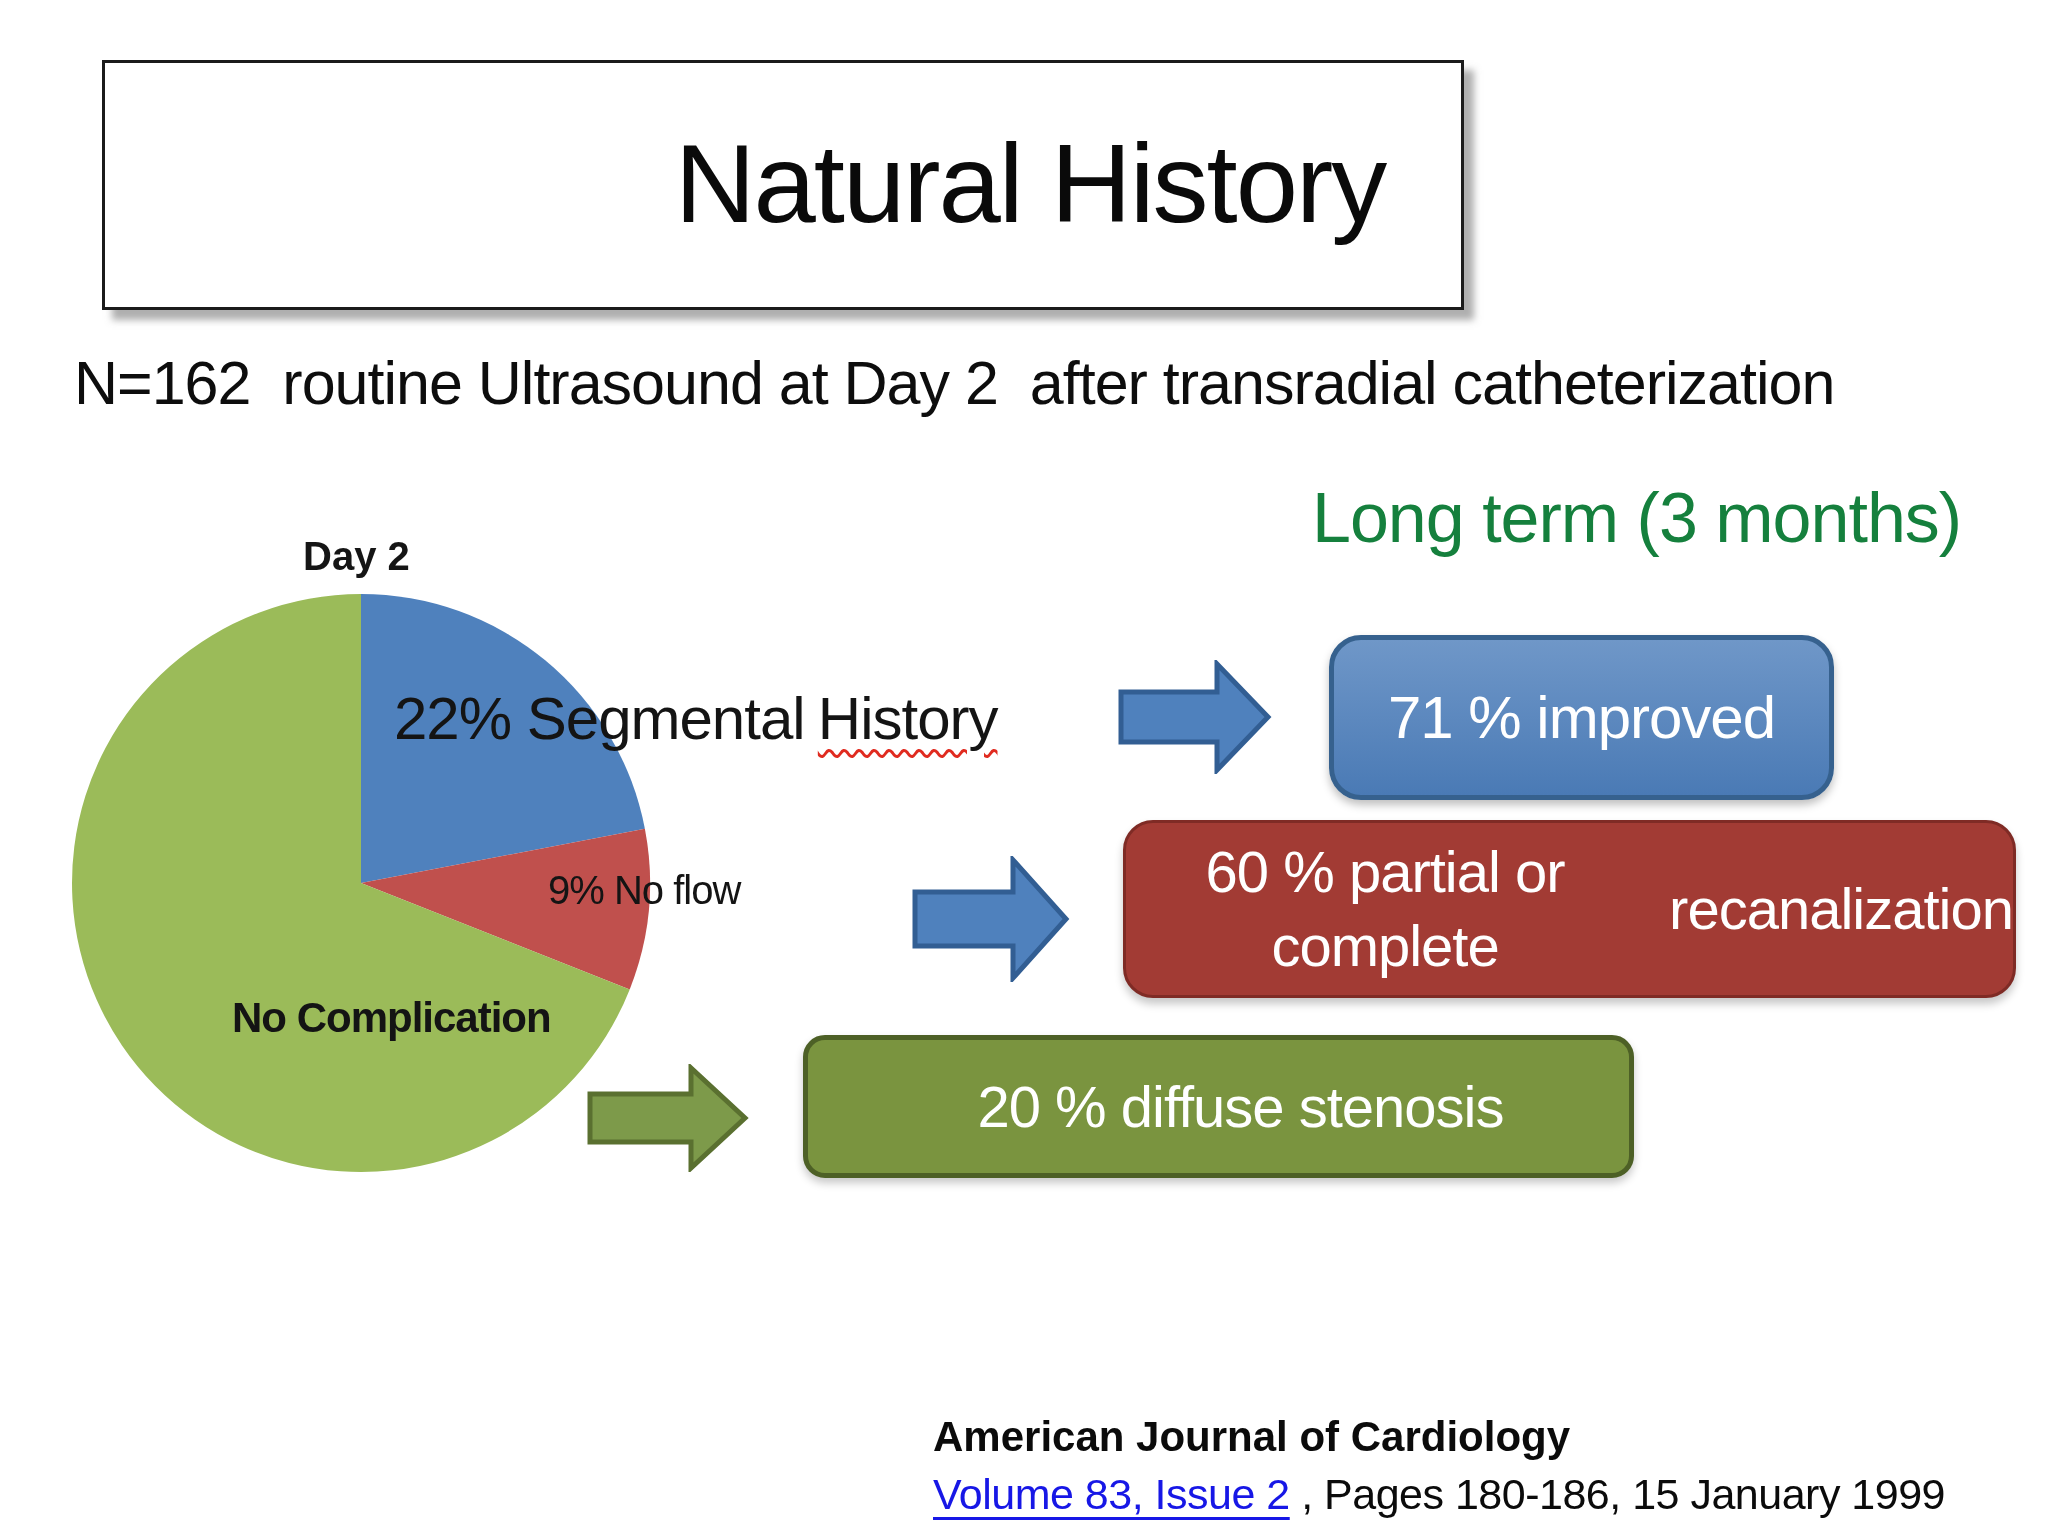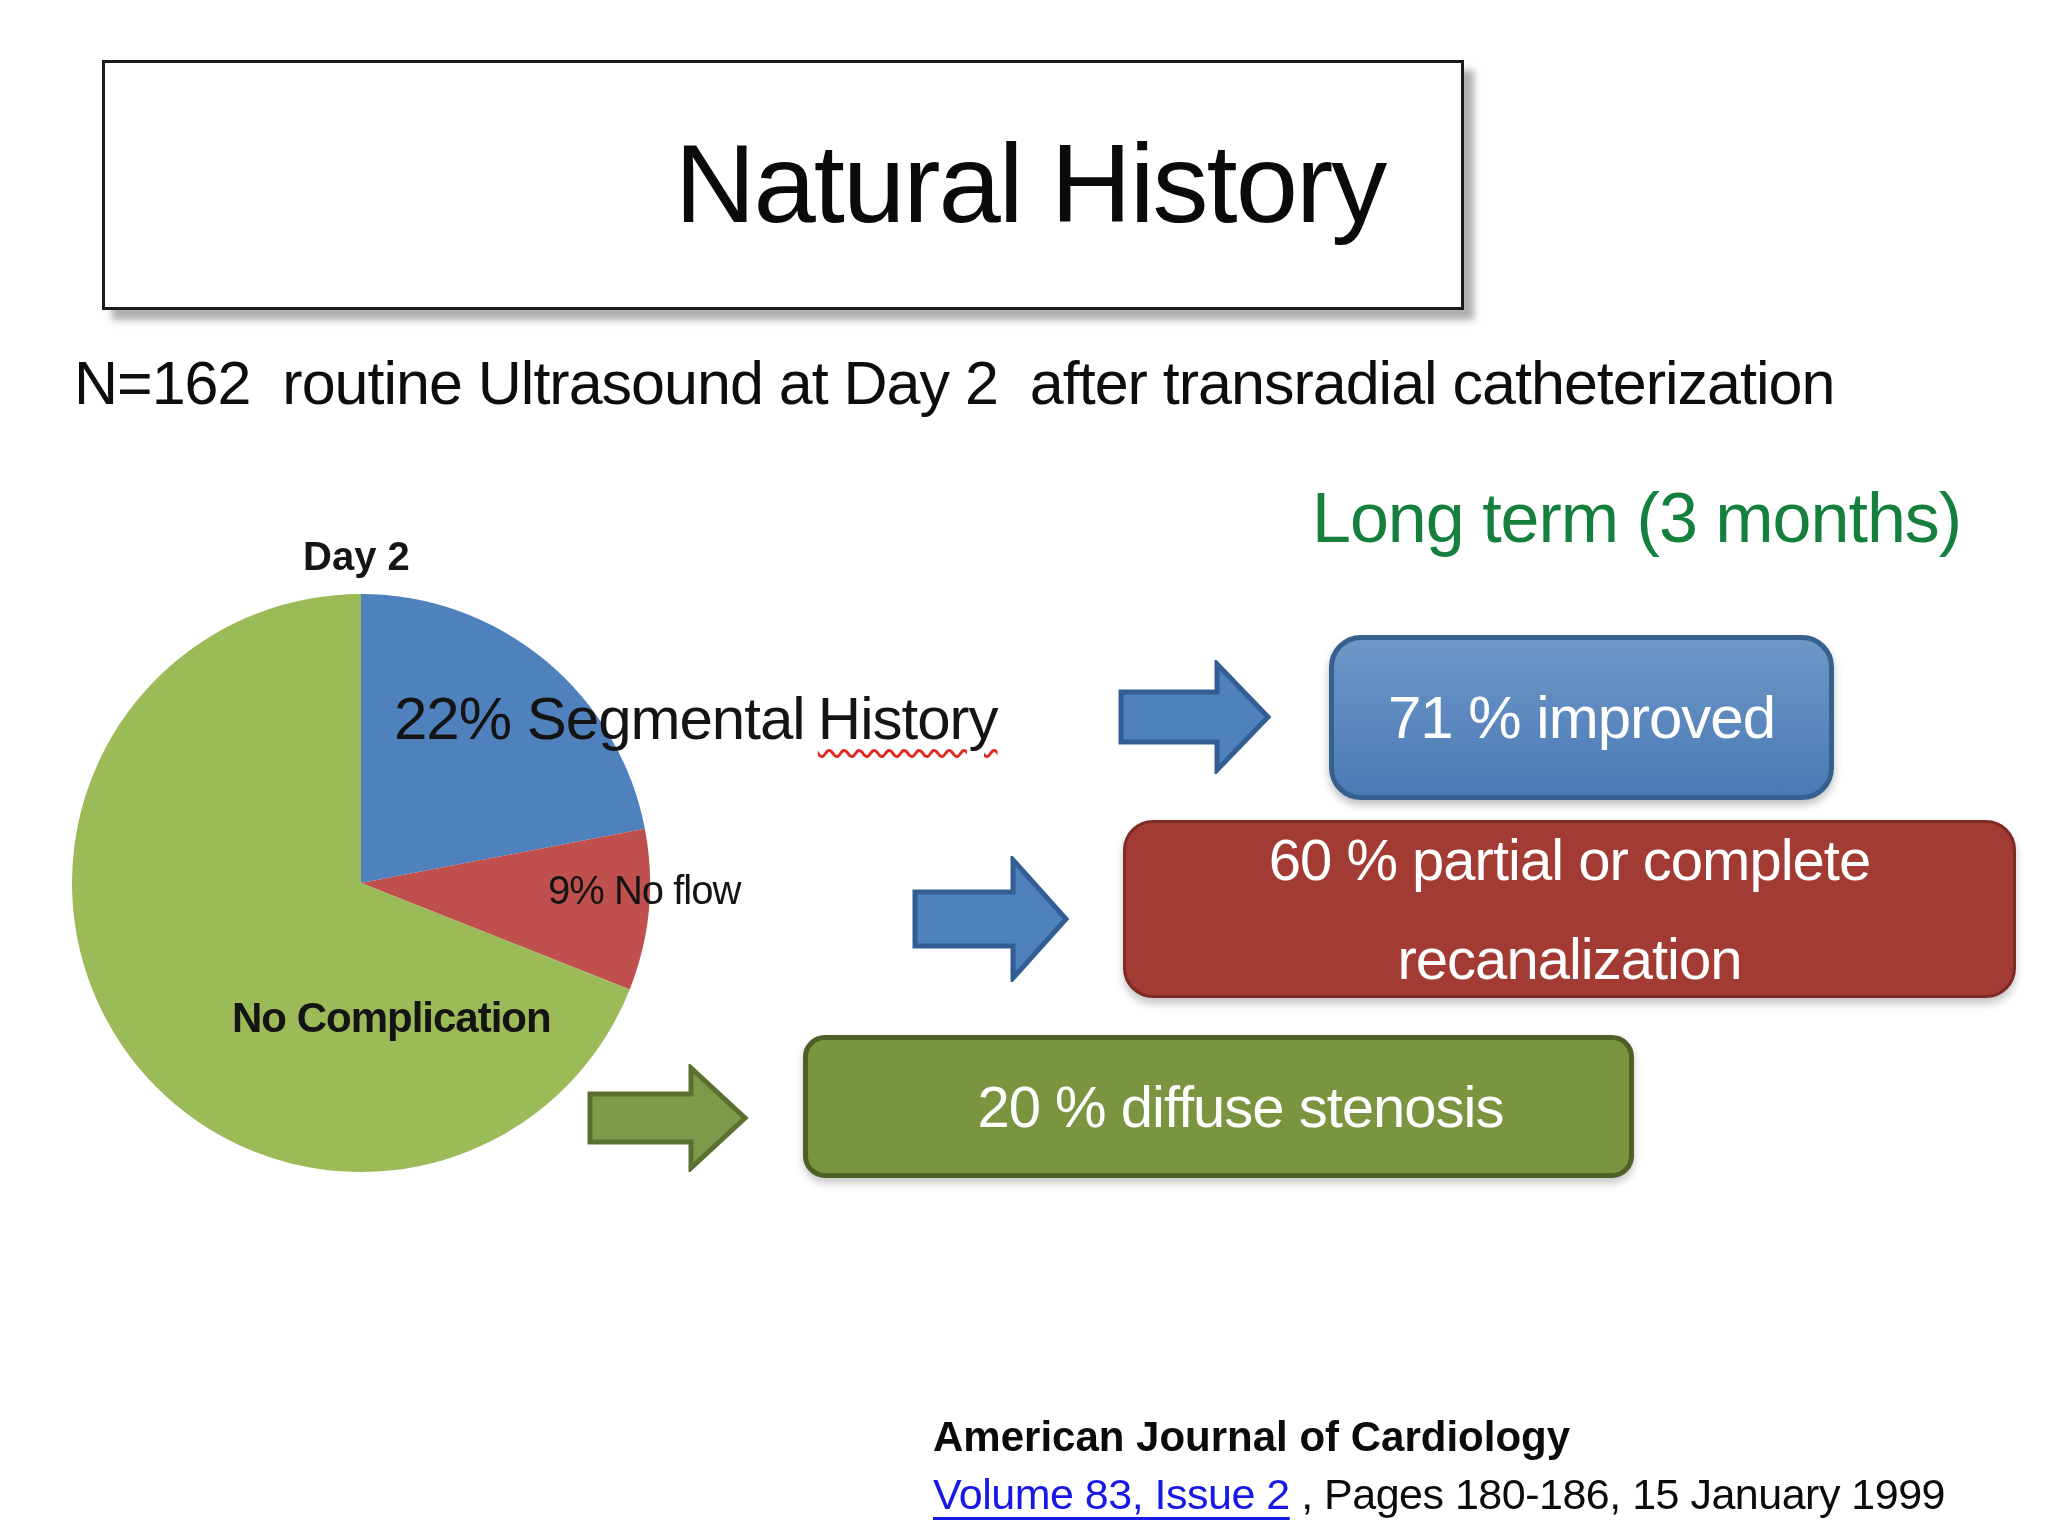--- a/index.html
+++ b/index.html
@@ -66,21 +66,20 @@
     background:linear-gradient(#6f97c8,#4a7ab5);
     border:5px solid #36618e;border-radius:32px;
     box-shadow:0 5px 8px rgba(0,0,0,0.25);
     font-size:60px;letter-spacing:-1px;
   }
   .box-recan{
     left:1123px;top:820px;width:887px;height:172px;
     background:#a23b34;
     border:3px solid #7f2b25;border-radius:30px;
     box-shadow:0 6px 9px rgba(0,0,0,0.22);
-    flex-direction:column;
     font-size:58px;line-height:74px;letter-spacing:-1px;gap:25px;
   }
   .box-diffuse{
     left:803px;top:1035px;width:777px;height:133px;
     background:#7a943f;
     border:5px solid #4d6026;border-radius:22px;
     box-shadow:0 5px 8px rgba(0,0,0,0.22);
     font-size:58px;letter-spacing:-1px;padding-left:44px;
   }
 

